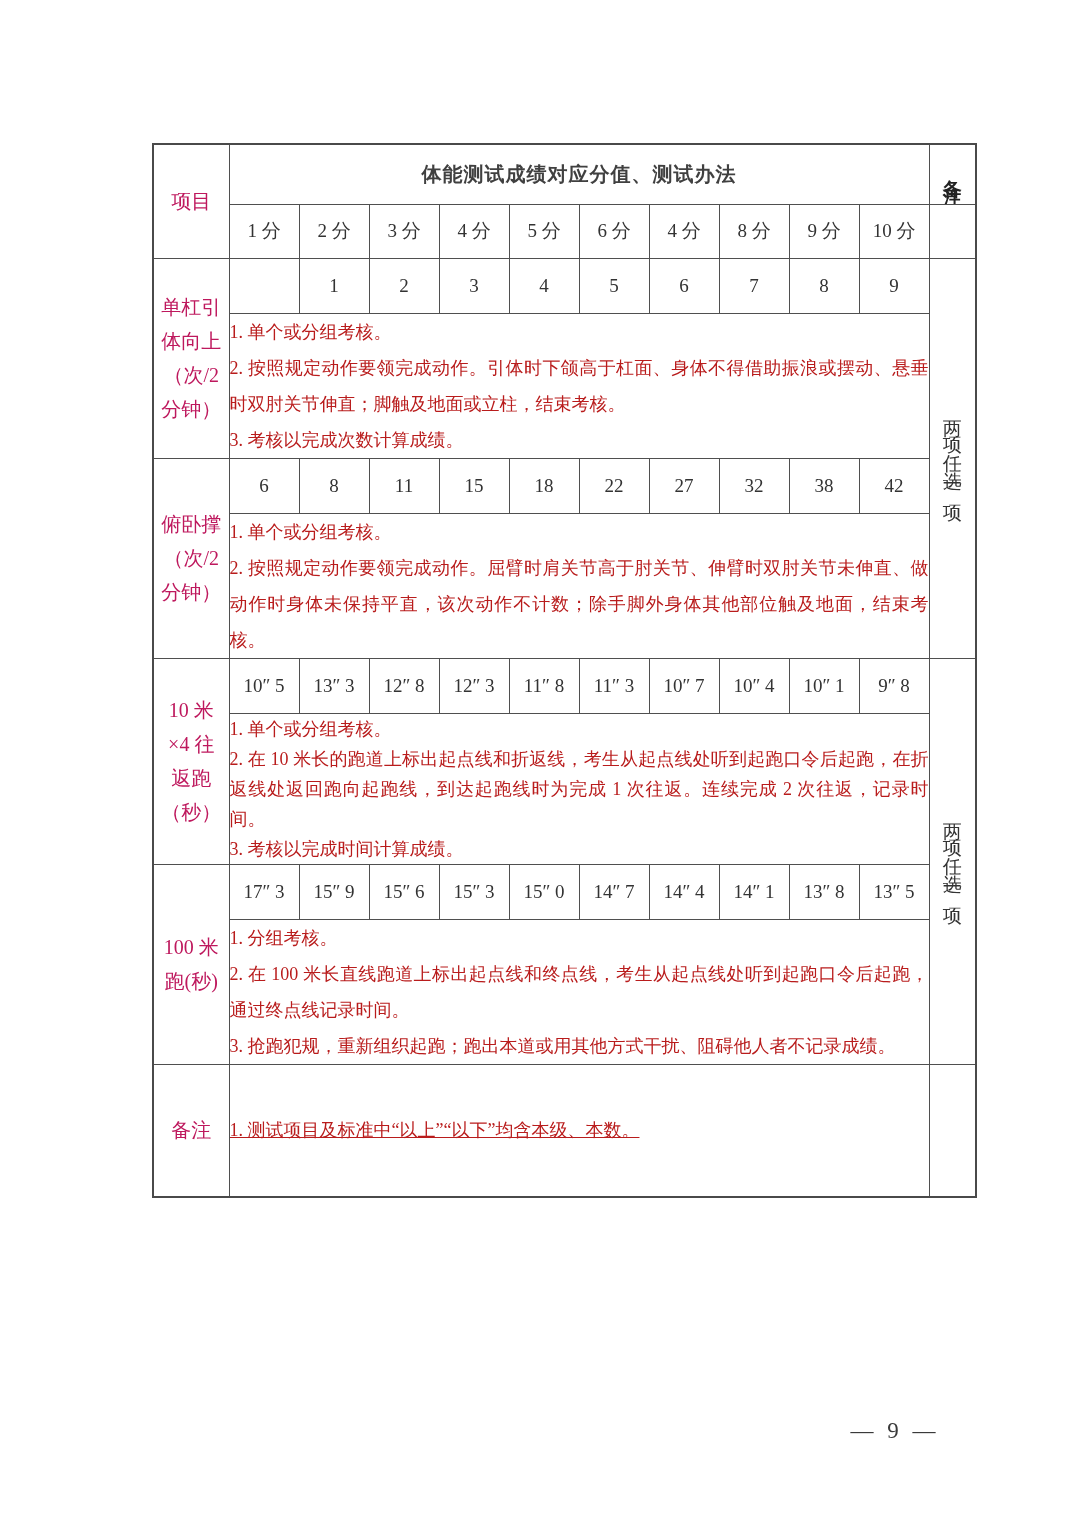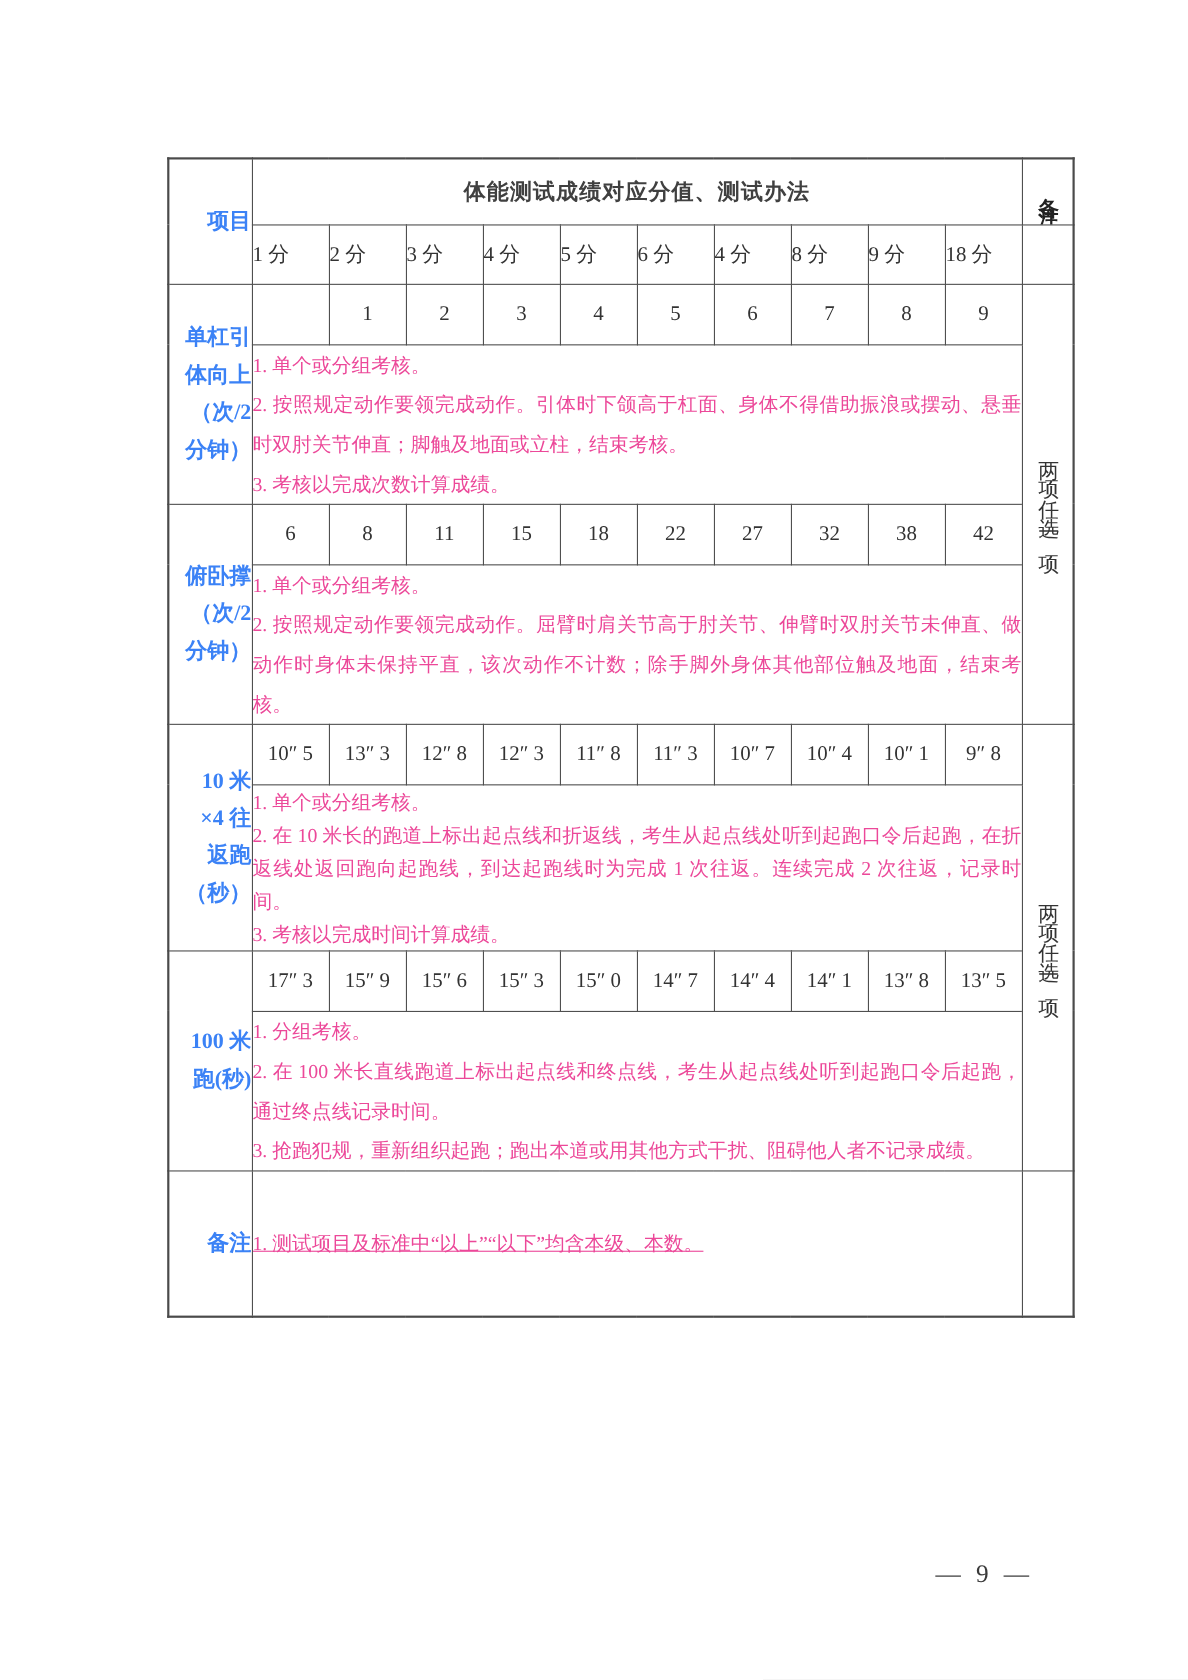--- a/index.html
+++ b/index.html
@@ -23,28 +23,28 @@
 
   tr.r-h1 { height:60px; }
   tr.r-h2 { height:54px; }
   tr.r-val { height:55px; }
   tr.r-m1 { height:143px; }
   tr.r-m2 { height:140px; }
   tr.r-m3 { height:150px; }
   tr.r-m4 { height:145px; }
   tr.r-remark { height:133px; }
 
-  td.label-cell { text-align:right; font-weight:bold; font-size:20px; line-height:34px; color:#3b82f6; }
+  td.label-cell { text-align:center; font-weight:normal; font-size:20px; line-height:34px; color:#be185d; }
   td.title-cell { text-align:center; font-weight:bold; font-size:20px; letter-spacing:1px; color:#404040; }
-  td.score-cell { font-size:19px; color:#333; }
+  td.score-cell { text-align:center; font-size:19px; color:#333; }
   td.value-cell { text-align:center; font-size:19px; color:#333; }
 
   td.method-cell { padding:6px 12px 6px 14px; }
   td.method-cell p {
-    margin:0; font-size:18px; line-height:36px; color:#ec4899;
+    margin:0; font-size:18px; line-height:36px; color:#b91c1c;
     text-align:justify; text-justify:inter-ideograph;
   }
   tr.r-m3 td.method-cell p { line-height:30px; }
   td.remark-cell p { text-align:left;text-decoration:underline; }
 
   td.note-cell { text-align:center; }
   .vert {
     display:inline-block;
     writing-mode:vertical-rl; text-orientation:upright;
     font-size:19px; color:#333;
@@ -89,21 +89,21 @@
     <tr class="r-h2">
       <td class="score-cell">1 分</td>
       <td class="score-cell">2 分</td>
       <td class="score-cell">3 分</td>
       <td class="score-cell">4 分</td>
       <td class="score-cell">5 分</td>
       <td class="score-cell">6 分</td>
       <td class="score-cell">4 分</td>
       <td class="score-cell">8 分</td>
       <td class="score-cell">9 分</td>
-      <td class="score-cell">18 分</td>
+      <td class="score-cell">10 分</td>
       <td class="note-cell"></td>
     </tr>
 
     <tr class="r-val">
       <td class="label-cell" rowspan="2">
         <div>单杠引</div>
         <div>体向上</div>
         <div>（次/2</div>
         <div>分钟）</div>
       </td>

